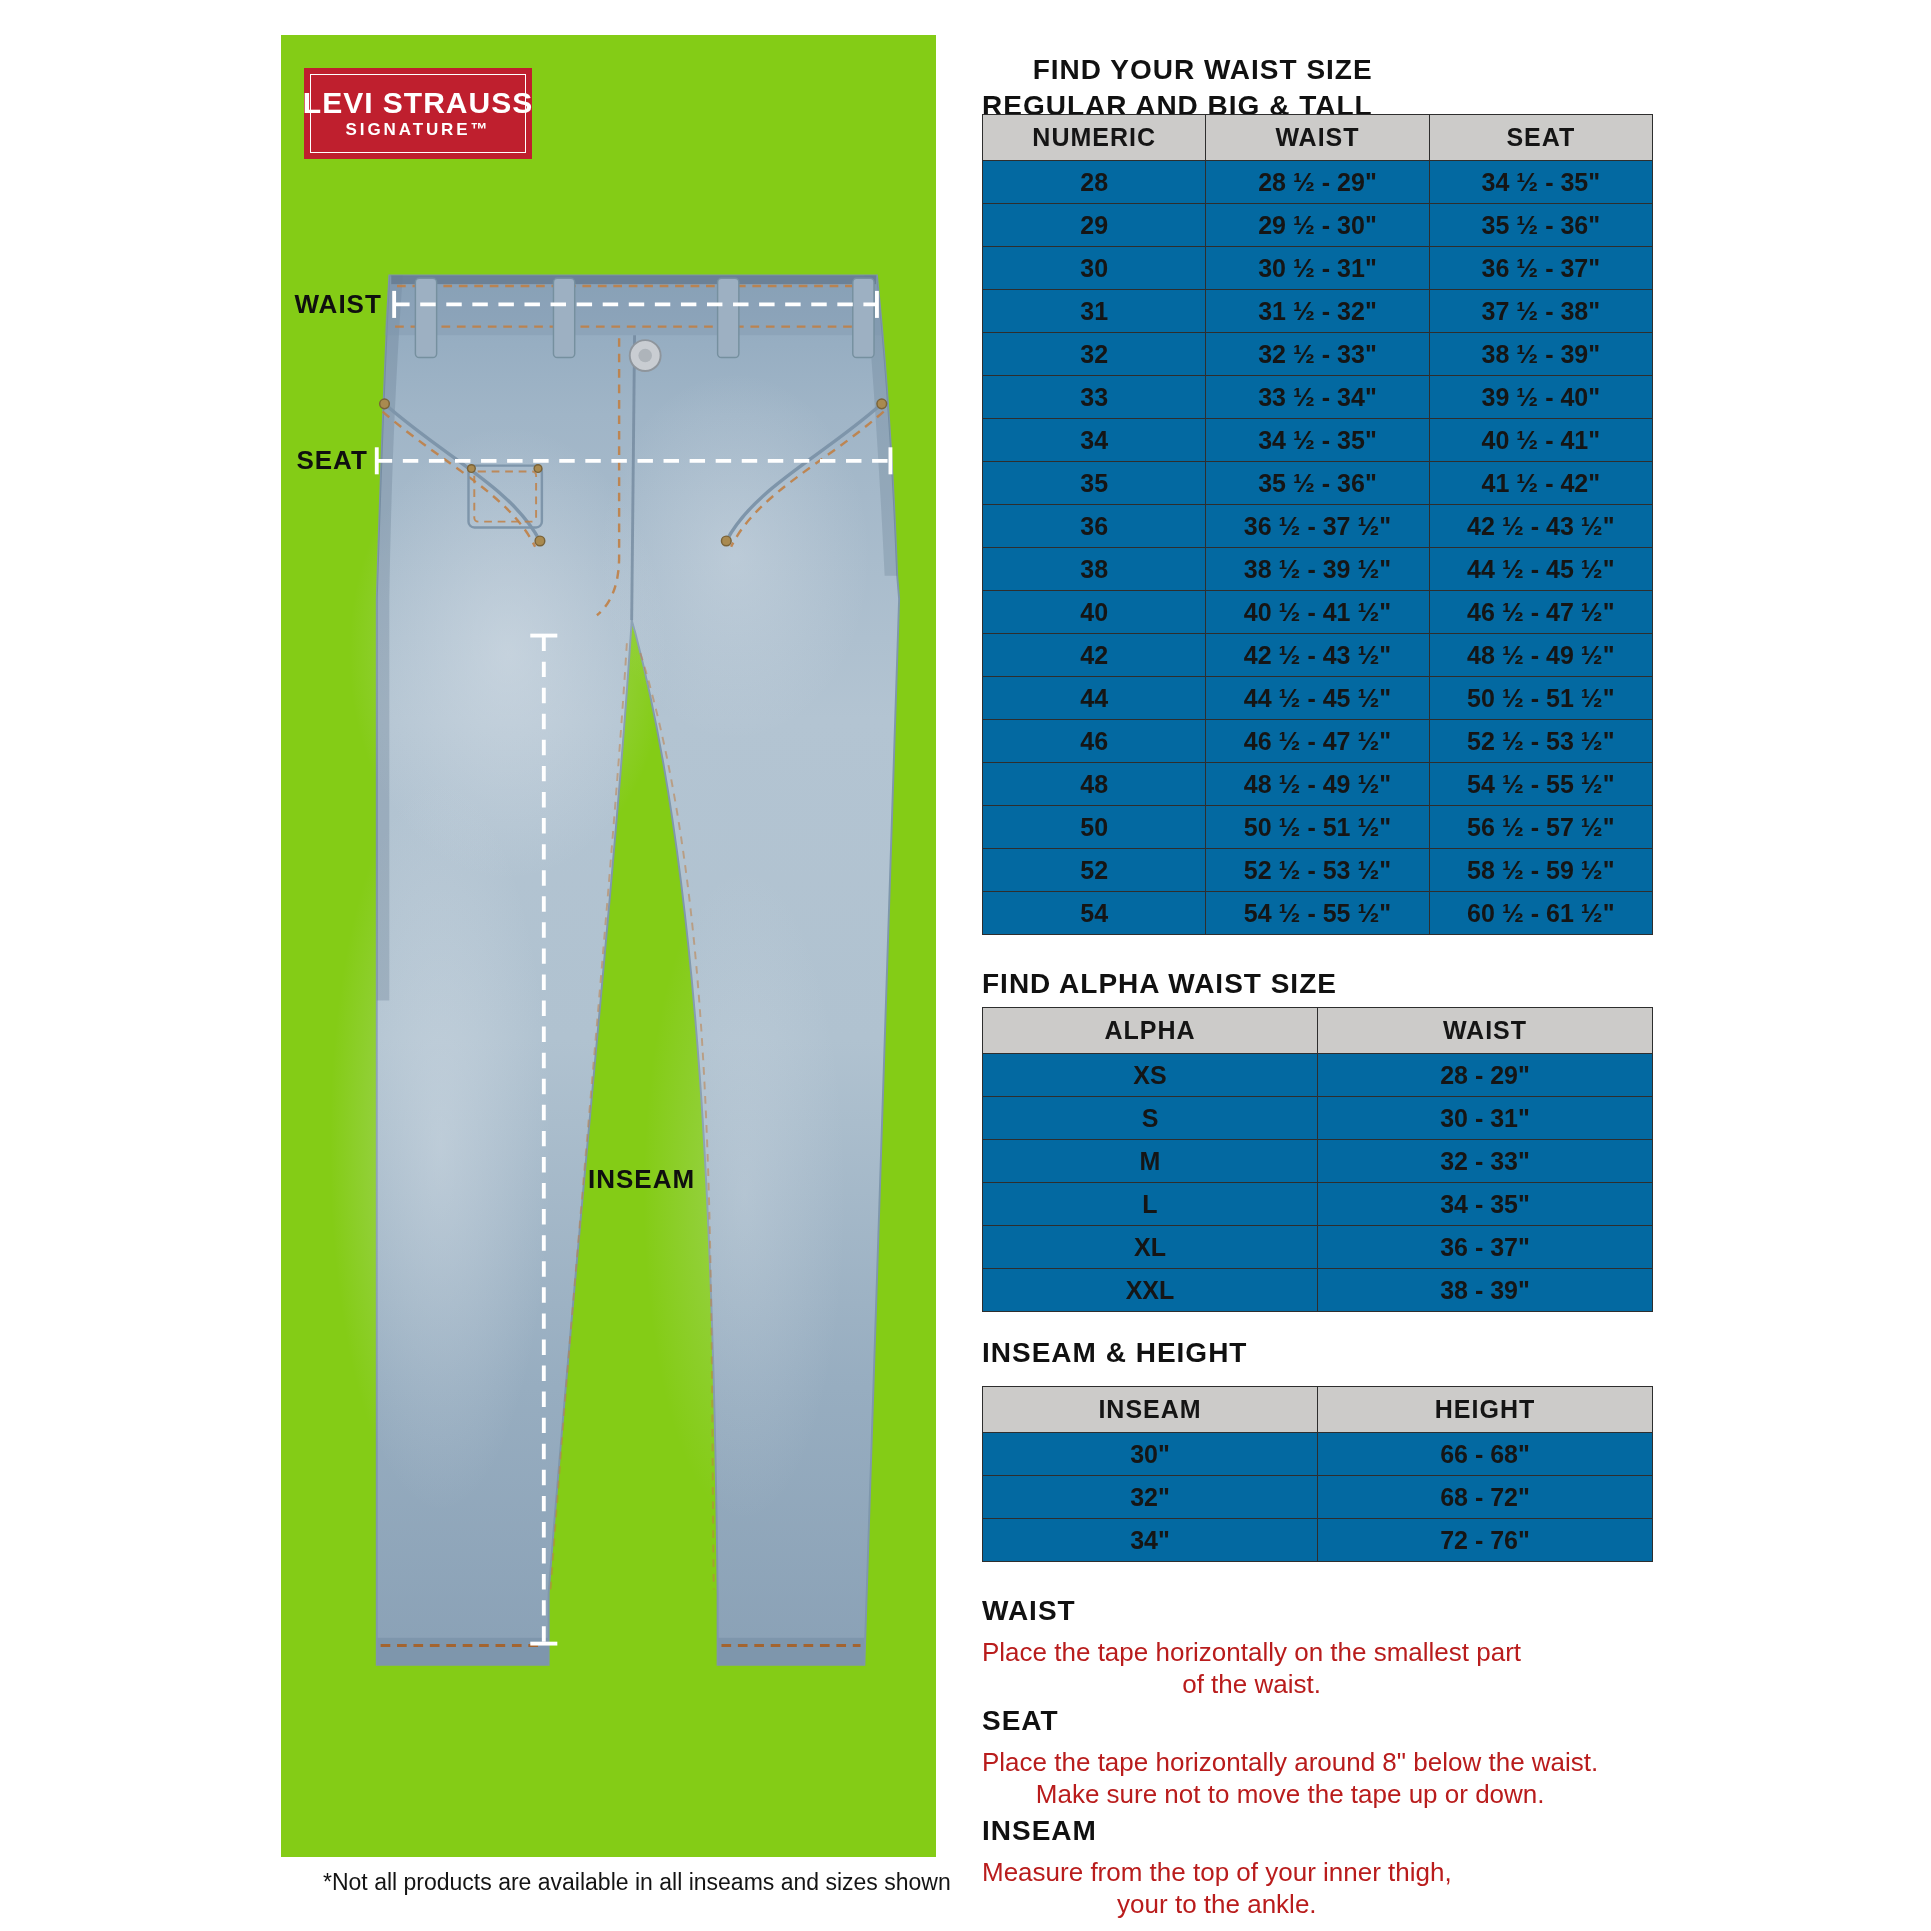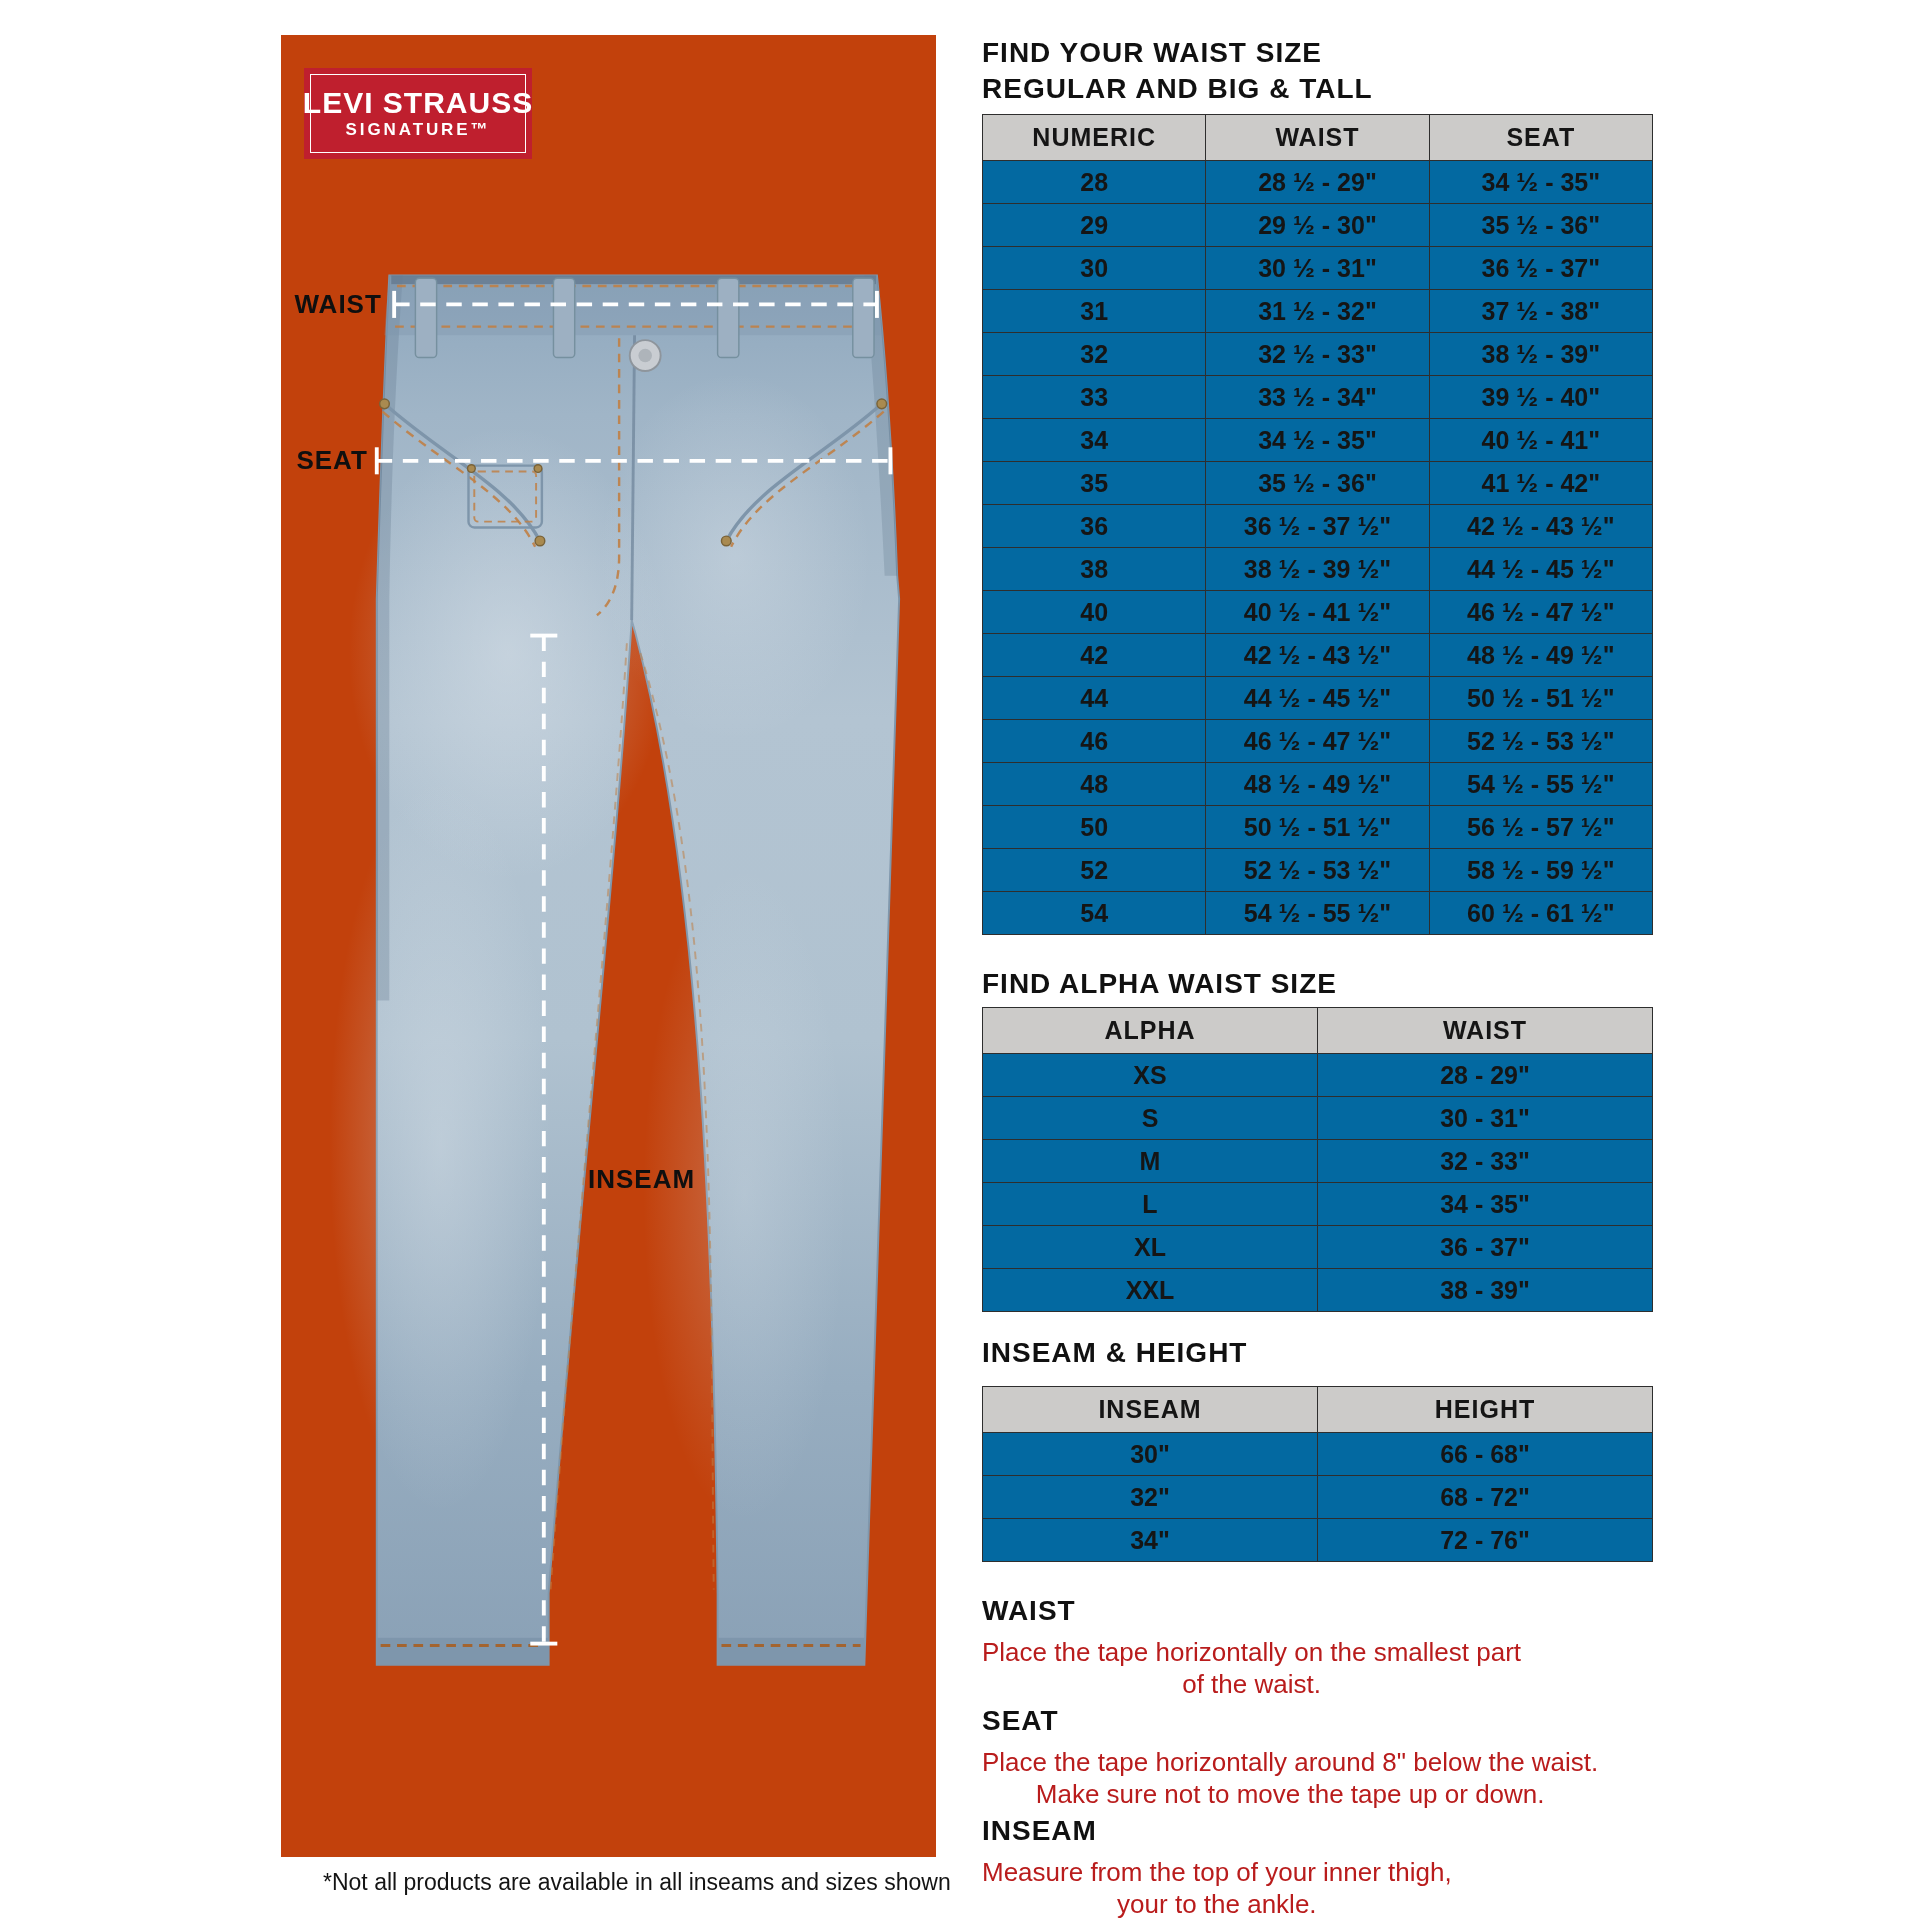--- a/index.html
+++ b/index.html
@@ -1,21 +1,21 @@
 <!DOCTYPE html>
 <html><head>
 <meta charset="utf-8">
 <style>
   html,body{margin:0;padding:0;background:#ffffff;}
   body{width:1931px;height:1931px;overflow:hidden;
        font-family:"Liberation Sans","DejaVu Sans",sans-serif;color:#1a1a1a;}
   .page{position:relative;width:1931px;height:1931px;background:#ffffff;}
 
   
-  .panel{position:absolute;left:281px;top:35px;width:655px;height:1822px;background:#c2410c;}
+  .panel{position:absolute;left:281px;top:35px;width:655px;height:1822px;background:#84cc16;}
   .jeans-svg{position:absolute;left:0;top:0;width:655px;height:1822px;display:block;}
 
   .logo{position:absolute;left:23px;top:33px;width:228px;height:91px;background:#bf1f2e;
         display:flex;flex-direction:column;align-items:center;justify-content:center;z-index:3;}
   .logo-frame{position:absolute;inset:5.8px;border:1.9px solid #ffffff;pointer-events:none;}
   .logo-l1{font-size:30px;font-weight:700;color:#ffffff;letter-spacing:1px;line-height:32px;white-space:nowrap;}
   .logo-l2{font-size:17px;font-weight:700;color:#ffffff;letter-spacing:2.9px;line-height:21px;white-space:nowrap;}
 
   .m-label{position:absolute;font-weight:700;font-size:26px;letter-spacing:1px;color:#0f0f0f;z-index:2;white-space:nowrap;}
   .m-label.waist{left:13.5px;top:254px;width:87px;text-align:right;}
@@ -156,21 +156,21 @@
 
     <div class="m-label waist">WAIST</div>
     <div class="m-label seat">SEAT</div>
     <div class="m-label inseam">INSEAM</div>
   </div>
 
   <div class="footnote">*Not all products are available in all inseams and sizes shown</div>
 
   <div class="right-col">
 
-    <div class="rc-block" style="top:35px;">
+    <div class="rc-block" style="top:52px;text-align:right;">
       <div class="big-title">FIND YOUR WAIST SIZE</div>
       <div class="big-title">REGULAR AND BIG &amp; TALL</div>
     </div>
 
     <table class="size-table rc-block" style="top:114px;">
       <thead>
         <tr>
           <th>NUMERIC</th>
           <th>WAIST</th>
           <th>SEAT</th>

